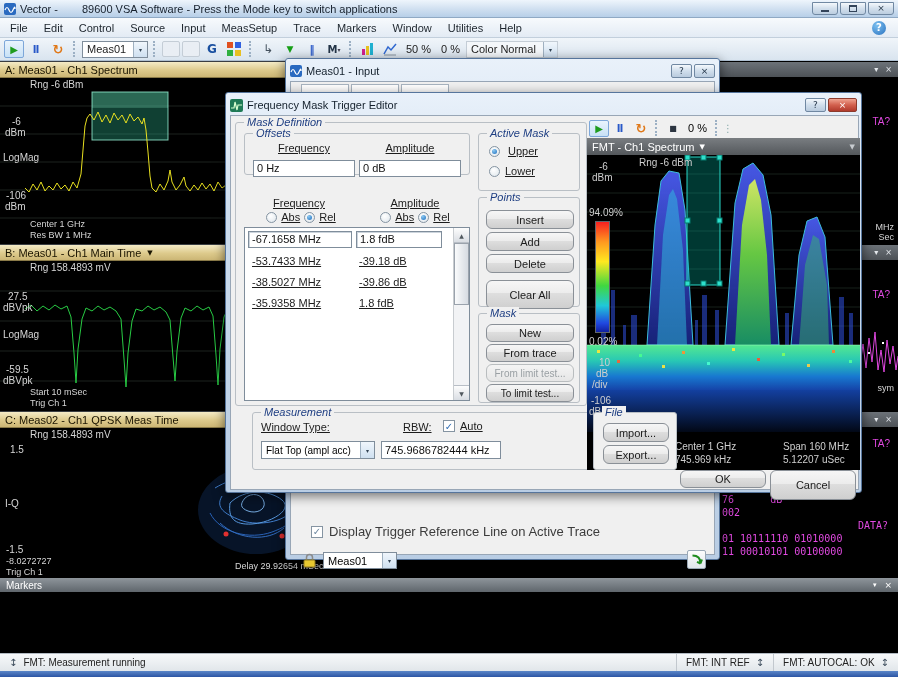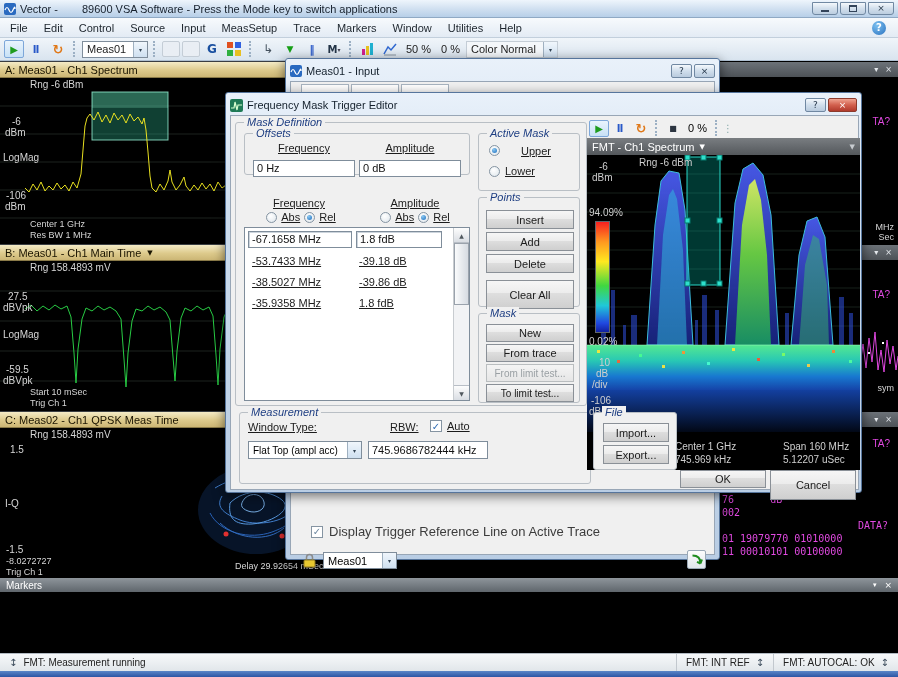--- a/index.html
+++ b/index.html
@@ -69,21 +69,21 @@
   .smbtn.red { background:linear-gradient(#efa28f,#d2604e 50%,#b03a2c); border-color:#8c3a2c;
     color:#fff; width:29px; }
 
   
   .grp { position:absolute; border:1px solid #b9bfc5; border-radius:3px; }
   .grp-label { position:absolute; top:-7px; left:8px; background:#f0f0f0; padding:0 3px;
     font-size:11px; line-height:13px; color:#1e3e82;font-style:italic; }
   .inp { position:absolute; background:#fff; border:1px solid #7f8d9b; font-size:11px;
     padding:0 3px; line-height:15px; color:#111; }
   .btn { position:absolute; background:linear-gradient(#f6f6f6,#ececec 45%,#dedede 46%,#cfcfcf);
-    border:1px solid #8a9097; border-radius:0; font-size:11px; color:#1c1c1c;
+    border:1px solid #8a9097; border-radius:6px; font-size:11px; color:#1c1c1c;
     display:flex; align-items:center; justify-content:center; }
   .btn.dis { color:#9aa0a4; border-color:#b9bdbf; background:linear-gradient(#f4f4f4,#e6e6e6); }
   .acc::first-letter { text-decoration:underline; }
   .radio { display:inline-block; width:11px; height:11px; border-radius:50%;
     background:radial-gradient(circle at 40% 35%, #fff, #dde5eb); border:1px solid #8594a2;
     vertical-align:-2px; position:relative; }
   .radio.sel::after { content:""; position:absolute; left:2px; top:2px; width:5px; height:5px;
     border-radius:50%; background:radial-gradient(circle at 35% 30%, #8cc8f0, #1d6fc0); }
   .cb { display:inline-flex; width:12px; height:12px; background:#fff; border:1px solid #8594a2;
     align-items:center; justify-content:center; font-size:10px; color:#2f6cb4; vertical-align:-2px; }
@@ -227,21 +227,21 @@
           <rect x="22" y="16" width="2" height="2" fill="#fff"></rect>
       </svg>
       <span class="t t9" style="right:4px;top:322px">sym</span>
       <span class="t mag" style="right:8px;top:377px">TA?</span>
 
       <span class="t mag mono" style="left:264px;top:433px">
         <span>76</span>&nbsp;&nbsp;&nbsp;&nbsp;&nbsp;&nbsp;<span>dB</span>
       </span>
       <span class="t mag mono" style="left:264px;top:446px">002</span>
       <span class="t mag mono" style="right:10px;top:459px">DATA?</span>
-      <span class="t mag mono" style="left:264px;top:472px">01 19079770 01010000</span>
+      <span class="t mag mono" style="left:264px;top:472px">01 10111110 01010000</span>
       <span class="t mag mono" style="left:264px;top:485px">11 00010101 00100000</span>
     </div>
 
     <div class="twin" style="top:1px;height:182px">
       <div class="wt">
         <span>A: Meas01 - Ch1 Spectrum</span>
       </div>
       <div class="wc">
         <svg width="458" height="166" style="position:absolute">
           <g stroke="#1d231f" stroke-width="1">
@@ -382,21 +382,21 @@
         <div class="grp" style="left:8px;top:10px;width:226px;height:42px">
           <span class="grp-label">Offsets</span>
           <span class="abs rlabel" style="left:8px;top:8px;width:102px;text-align:center">Frequency</span>
           <span class="abs rlabel" style="left:114px;top:8px;width:102px;text-align:center">Amplitude</span>
           <div class="inp" style="left:8px;top:26px;width:102px;height:17px">0 Hz</div>
           <div class="inp" style="left:114px;top:26px;width:102px;height:17px">0 dB</div>
         </div>
 
         <div class="grp" style="left:242px;top:10px;width:102px;height:58px">
           <span class="grp-label">Active Mask</span>
-          <div class="abs" style="left:10px;top:11px;display:flex;gap:21px;">
+          <div class="abs" style="left:10px;top:11px;display:flex;gap:8px;align-items:center">
             <span class="radio sel"></span>
             <span class="rlabel">Upper</span>
           </div>
           <div class="abs" style="left:10px;top:31px;display:flex;gap:5px;align-items:center">
             <span class="radio"></span>
             <span class="rlabel">Lower</span>
           </div>
         </div>
 
         <div class="abs" style="left:8px;top:74px;width:226px;height:30px">
@@ -442,21 +442,21 @@
 
         <div class="grp" style="left:242px;top:190px;width:102px;height:90px">
           <span class="grp-label">Mask</span>
           <div class="btn acc" style="left:7px;top:10px;width:88px;height:18px">New</div>
           <div class="btn acc" style="left:7px;top:30px;width:88px;height:18px">From trace</div>
           <div class="btn acc dis" style="left:7px;top:50px;width:88px;height:18px;font-size:10px">From limit test...</div>
           <div class="btn acc" style="left:7px;top:70px;width:88px;height:18px;font-size:10px">To limit test...</div>
         </div>
       </div>
 
-      <div class="grp" style="left:8px;top:296px;width:352px;height:72px">
+      <div class="grp" style="left:21px;top:296px;width:352px;height:58px">
         <span class="grp-label">Measurement</span>
         <span class="abs rlabel" style="left:8px;top:8px">Window Type:</span>
         <span class="abs rlabel" style="left:150px;top:8px">RBW:</span>
         <div class="abs" style="left:190px;top:7px;display:flex;gap:5px;align-items:center">
           <span class="cb ic">✓</span>
           <span class="rlabel">Auto</span>
         </div>
         <div class="combo abs" style="left:8px;top:28px;width:114px;height:18px">
           <span style="font-size:10px">Flat Top (ampl acc)</span>
           <span class="arw ic">▾</span>

